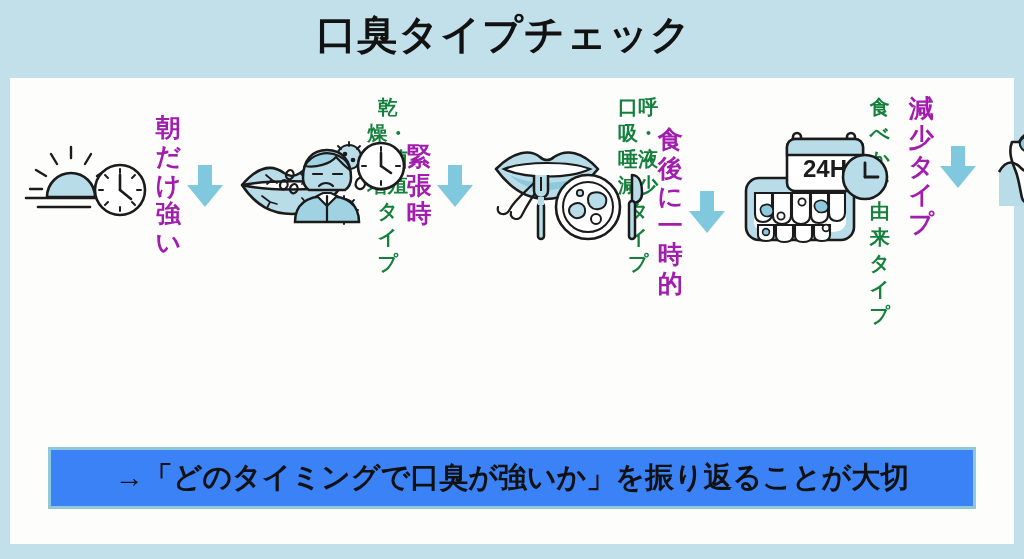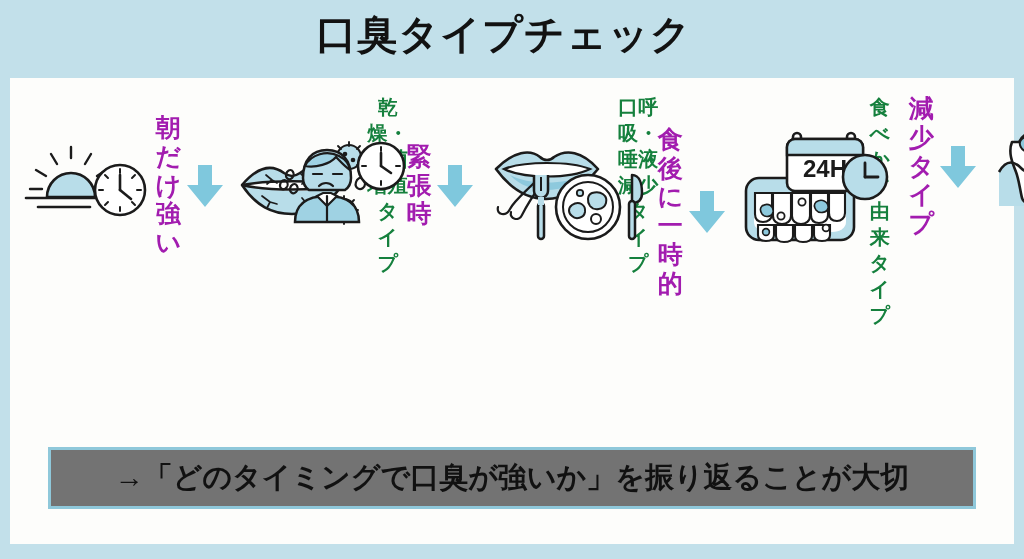--- a/index.html
+++ b/index.html
@@ -98,21 +98,21 @@
     letter-spacing: 0.3px;
     white-space: pre-line;
   }
   .banner {
     position: absolute;
     left: 38px;
     top: 369px;
     width: 928px;
     height: 62px;
     border: 3px solid #8fc8da;
-    background: #737373;
+    background: #3b82f6;
     box-sizing: border-box;
     display: flex;
     align-items: center;
     justify-content: center;
   }
   .banner-text {
     font-size: 29px;
     font-weight: bold;
     color: #111;
     letter-spacing: 0px;

